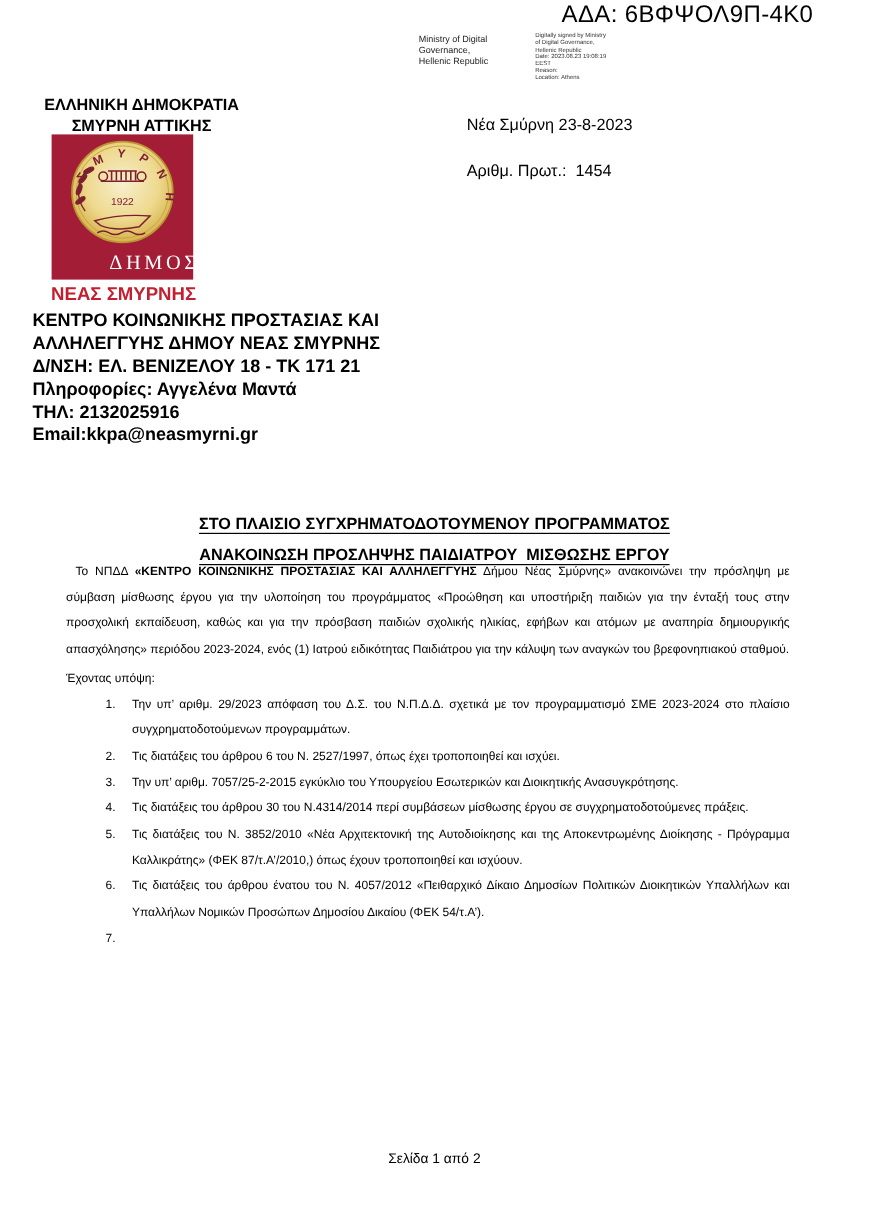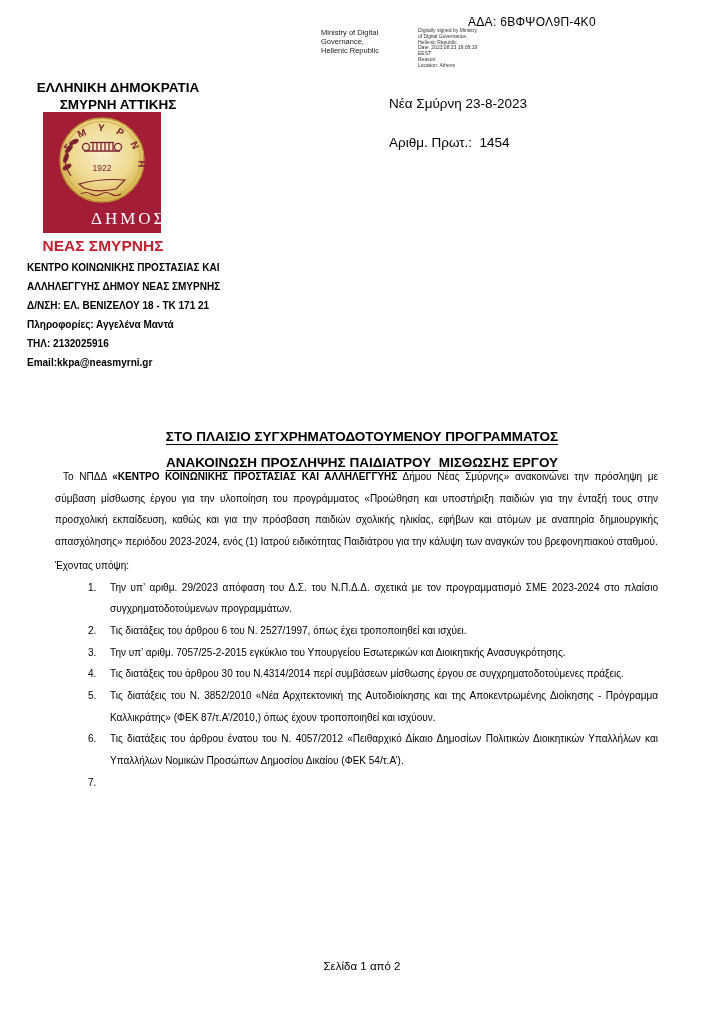--- a/index.html
+++ b/index.html
@@ -4,44 +4,44 @@
 <style>
   html,body { margin:0; padding:0; background:#ffffff; }
   body {
     width:724px; height:1024px;
     font-family:"Liberation Sans","DejaVu Sans",sans-serif;
     color:#000;
   }
   .page { position:relative; width:724px; height:1024px; background:#ffffff; overflow:hidden; }
 
   
-  .ada { position:absolute; top:15px; left:468px; font-size:12px; font-weight:500; letter-spacing:0.3px; }
+  .ada { position:absolute; top:1px; left:468px; font-size:20px; font-weight:500; letter-spacing:0.3px; }
 
   
-  .sig { position:absolute; left:321px; top:28px; display:flex; gap:21px; }
+  .sig { position:absolute; left:349px; top:28px; display:flex; gap:21px; }
   .sig-signer { width:76px; font-size:7.5px; line-height:9px; color:#222; }
   .sig-details { width:72px; font-size:5px; line-height:5.8px; color:#333; }
 
   
   .republic, .prefecture { position:absolute; left:18px; width:200px; text-align:center; font-size:13.5px; font-weight:700; }
   .republic { top:80px; }
   .prefecture { top:97px; }
 
   .logo { position:absolute; left:43px; top:112px; width:118px; height:121px; background:#a31d36; }
   .logo svg { position:absolute; top:0; left:0; }
   .seal-dimos {
     position:absolute; left:0; right:0; bottom:4px; text-align:center;
     color:#ffffff; font-family:"Liberation Serif","DejaVu Serif",serif;
     font-size:17px; letter-spacing:3px; font-weight:400;padding-left:48px;
   }
   .caption { position:absolute; left:28px; top:237px; width:150px; text-align:center;
     color:#c22031; font-weight:700; font-size:15.5px; }
 
   
-  .org { position:absolute; left:27px; top:258px; font-size:10px; font-weight:700; line-height:19px; }
+  .org { position:absolute; left:27px; top:258px; font-size:15px; font-weight:700; line-height:19px; }
 
   
   .place-date { position:absolute; left:389px; top:96px; font-size:13.5px; }
   .protocol   { position:absolute; left:389px; top:135px; font-size:13.5px; white-space:pre-wrap; }
 
   
   .title { position:absolute; left:0; top:429px; width:724px; text-align:center; font-weight:700; font-size:13.5px; }
   .title .t-line { margin-bottom:11px; }
   .title .t-line span {
     text-decoration:underline; text-decoration-thickness:1.3px; text-underline-offset:3px;

